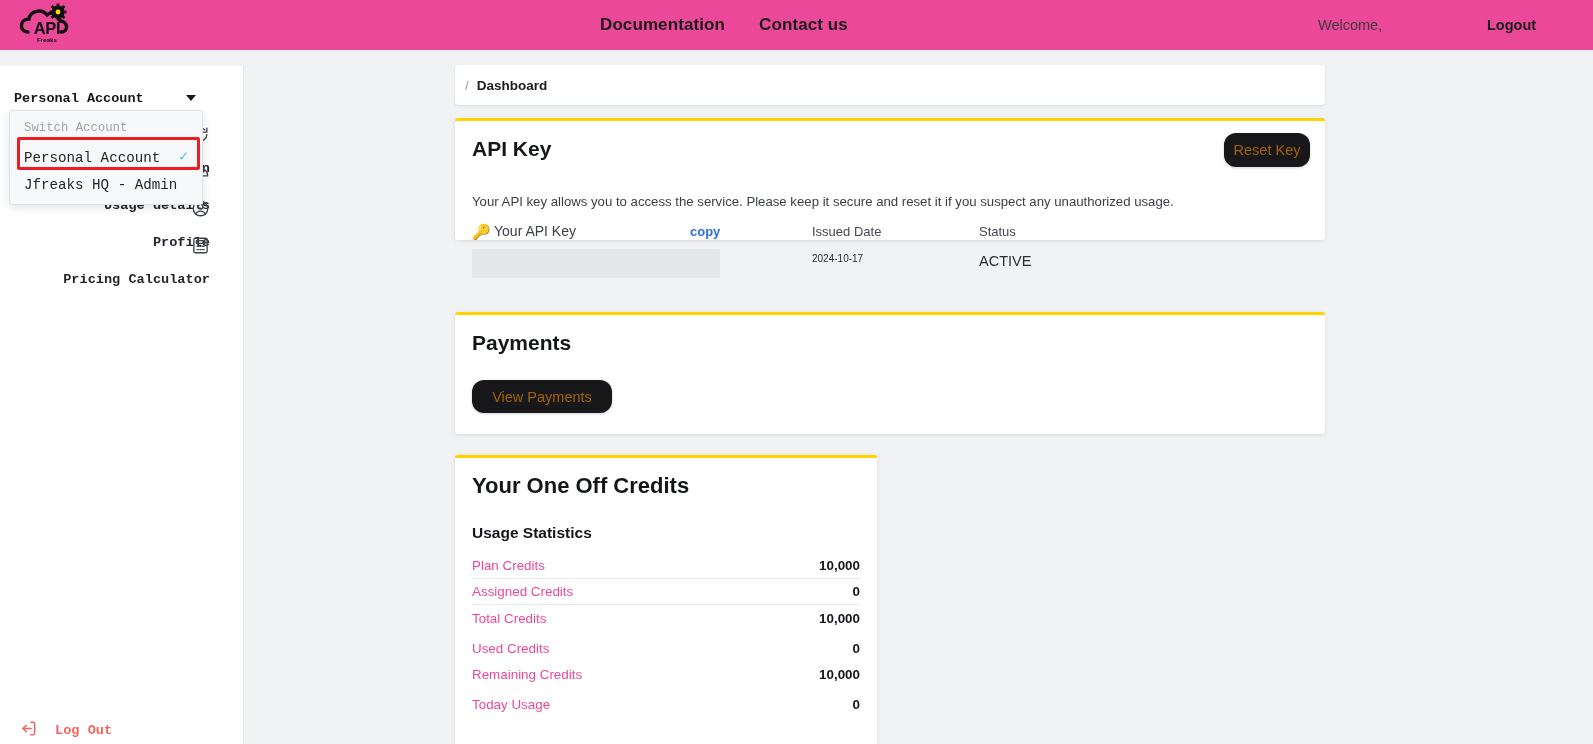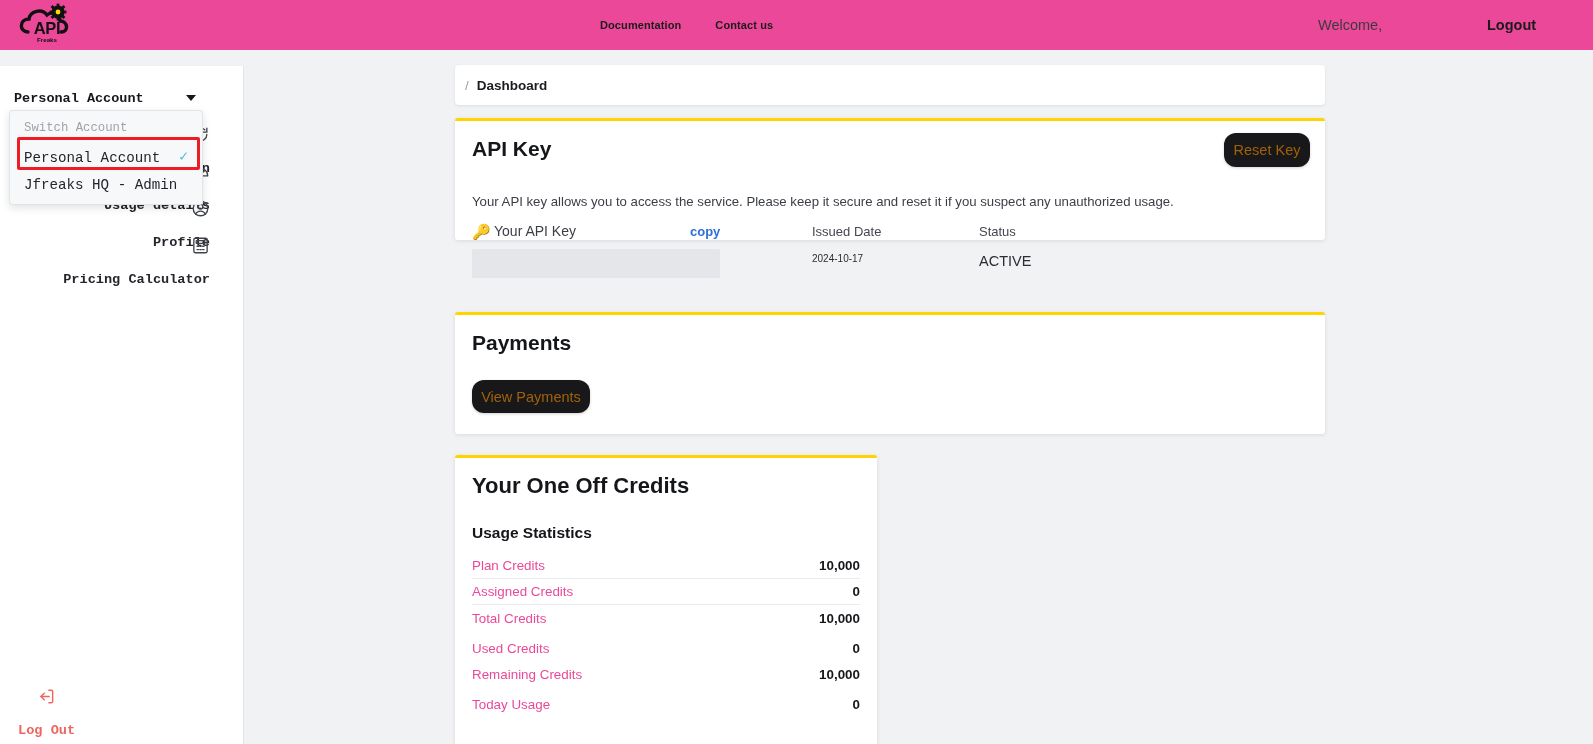--- a/index.html
+++ b/index.html
@@ -22,21 +22,21 @@
   .logo-wrap {
     position: absolute; left: 16px; top: 2px;
     width: 62px; height: 46px;
   }
   .logo-svg { display: block; }
   .nav-center {
     position: absolute; left: 600px; top: 0;
     height: 50px; display: flex; align-items: center; gap: 34px;
   }
   .nav-link {
-    font-size: 11px; font-weight: bold; color: #1b1b1b;
+    font-size: 17px; font-weight: bold; color: #1b1b1b;
     letter-spacing: .1px; cursor: pointer; white-space: nowrap;
   }
   .nav-welcome {
     position: absolute; left: 1318px; top: 0; height: 50px;
     display: flex; align-items: center;
     font-size: 14.5px; color: #3b3b3b; white-space: nowrap;
   }
   .nav-logout {
     position: absolute; left: 1487px; top: 0; height: 50px;
     display: flex; align-items: center;
@@ -83,23 +83,22 @@
     width: 20px; height: 20px; flex: 0 0 20px;
     display: flex; align-items: center; justify-content: center;
     color: #40434a;
   }
   .nav-item-label {
     font-size: 13.6px; font-weight: bold; color: #24262c;
     white-space: nowrap;
   }
   .logout-row {
     position: absolute; left: 18px; bottom: 22px;
-    display: flex; align-items: center; gap: 17px;
+    display: flex; align-items: flex-end; gap: 17px;
     cursor: pointer;
-    flex-direction: column;
   }
   .logout-row .nav-item-icon { color: #f0645f; }
   .logout-label { font-size: 13.6px; font-weight: bold; color: #f0645f; }
 
   
   .dropdown {
     position: absolute; top: 44px; left: 9px;
     width: 194px;
     background: #f7f8f9;
     border: 1px solid #e2e4e8;
@@ -171,21 +170,21 @@
     font-family: "Liberation Sans", sans-serif;
     font-size: 14.5px; cursor: pointer;
     box-shadow: 0 1px 3px rgba(0,0,0,.18);
   }
   .reset-key-btn {
     position: absolute; top: 12px; left: 769px;
     width: 86px; height: 34px;
   }
   .view-payments-btn {
     position: absolute; top: 65px; left: 17px;
-    width: 118px; height: 33px;
+    width: 140px; height: 33px;
   }
   .apikey-desc {
     position: absolute; left: 17px; top: 73px;
     font-size: 13.2px; color: #3b3e45;
   }
   .apikey-row { position: absolute; left: 17px; top: 102px; width: 840px; }
   .key-icon { position: absolute; left: 0; top: 0; font-size: 15px; }
   .key-label {
     position: absolute; left: 22px; top: 0;
     font-size: 14px; color: #3b3e45;

